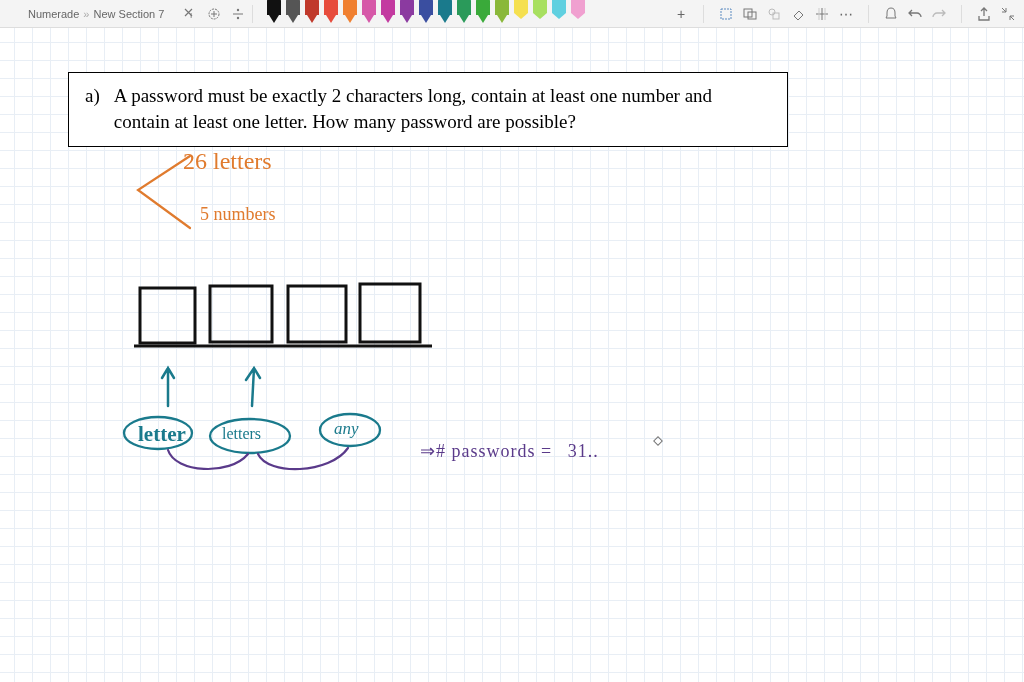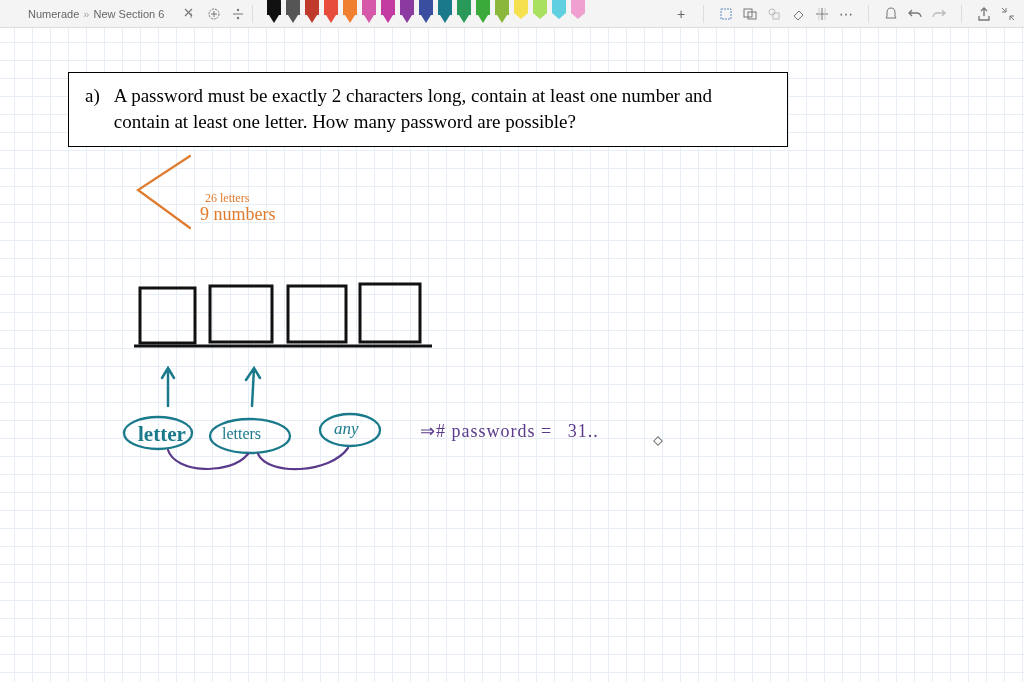--- a/index.html
+++ b/index.html
@@ -73,32 +73,32 @@
     font-size: 19px;
     line-height: 1.35;
     color: #000;
   }
   .question-box .q-row { display: flex; gap: 14px; }
   .question-box .q-label { flex-shrink: 0; }
 
   .hand { position: absolute; font-family: "Comic Sans MS", "Segoe Script", cursive; }
   .orange { color: #e07b2e; }
   .teal { color: #1a7a8c; }
-  .purple { color: #5a3a8a; }
+  .purple { color: #5a3a8a; margin-top: 20px; }
 
   svg.overlay { position: absolute; left: 0; top: 0; pointer-events: none; }
 </style>
 </head>
 <body>
 
 <div class="toolbar">
   <div class="breadcrumb">
     <span>Numerade</span>
     <span class="sep">»</span>
-    <span>New Section 6</span>
+    <span>New Section 7</span>
   </div>
 
   <div class="tool-group">
     <span class="tool-icon">
       <svg width="16" height="16" viewBox="0 0 16 16">
           <path d="M3 3 L10 10 M10 3 L3 10" stroke="#777" stroke-width="1.2"></path>
           <text x="8" y="12" font-size="8" fill="#777">I</text>
         </svg>
     </span>
     <span class="tool-icon">
@@ -282,22 +282,22 @@
     <ellipse cx="158" cy="405" rx="34" ry="16" fill="none" stroke="#1a7a8c" stroke-width="2.3"></ellipse>
     <ellipse cx="250" cy="408" rx="40" ry="17" fill="none" stroke="#1a7a8c" stroke-width="2.3"></ellipse>
     <ellipse cx="350" cy="402" rx="30" ry="16" fill="none" stroke="#1a7a8c" stroke-width="2.3"></ellipse>
 
     <path d="M168 422 C 175 445, 230 448, 248 426" stroke="#5a3a8a" stroke-width="2.2" fill="none" stroke-linecap="round"></path>
     <path d="M258 426 C 268 448, 330 446, 348 420" stroke="#5a3a8a" stroke-width="2.2" fill="none" stroke-linecap="round"></path>
 
     <rect x="655" y="410" width="6" height="6" fill="none" stroke="#777" transform="rotate(45 658 413)"></rect>
   </svg>
 
-  <div class="hand orange" style="left:205px; top:120px; font-size:12px;margin-top:43px;">26 letters</div>
-  <div class="hand orange" style="left:200px; top:176px; font-size:18px;">9 numbers</div>
+  <div class="hand orange" style="left:183px; top:120px; font-size:24px;">26 letters</div>
+  <div class="hand orange" style="left:200px; top:176px; font-size:18px;">5 numbers</div>
 
   <div class="hand teal" style="left:138px; top:394px; font-size:21px;font-weight:bold;">letter</div>
   <div class="hand teal" style="left:222px; top:397px; font-size:16px;">letters</div>
   <div class="hand teal" style="left:334px; top:391px; font-size:17px; font-style:italic;">any</div>
 
   <div class="hand purple" style="left:420px; top:392px; font-size:18px; letter-spacing:1px;">
     <span>⇒# passwords =</span>
     <span style="margin-left:10px;">31..</span>
   </div>
 

